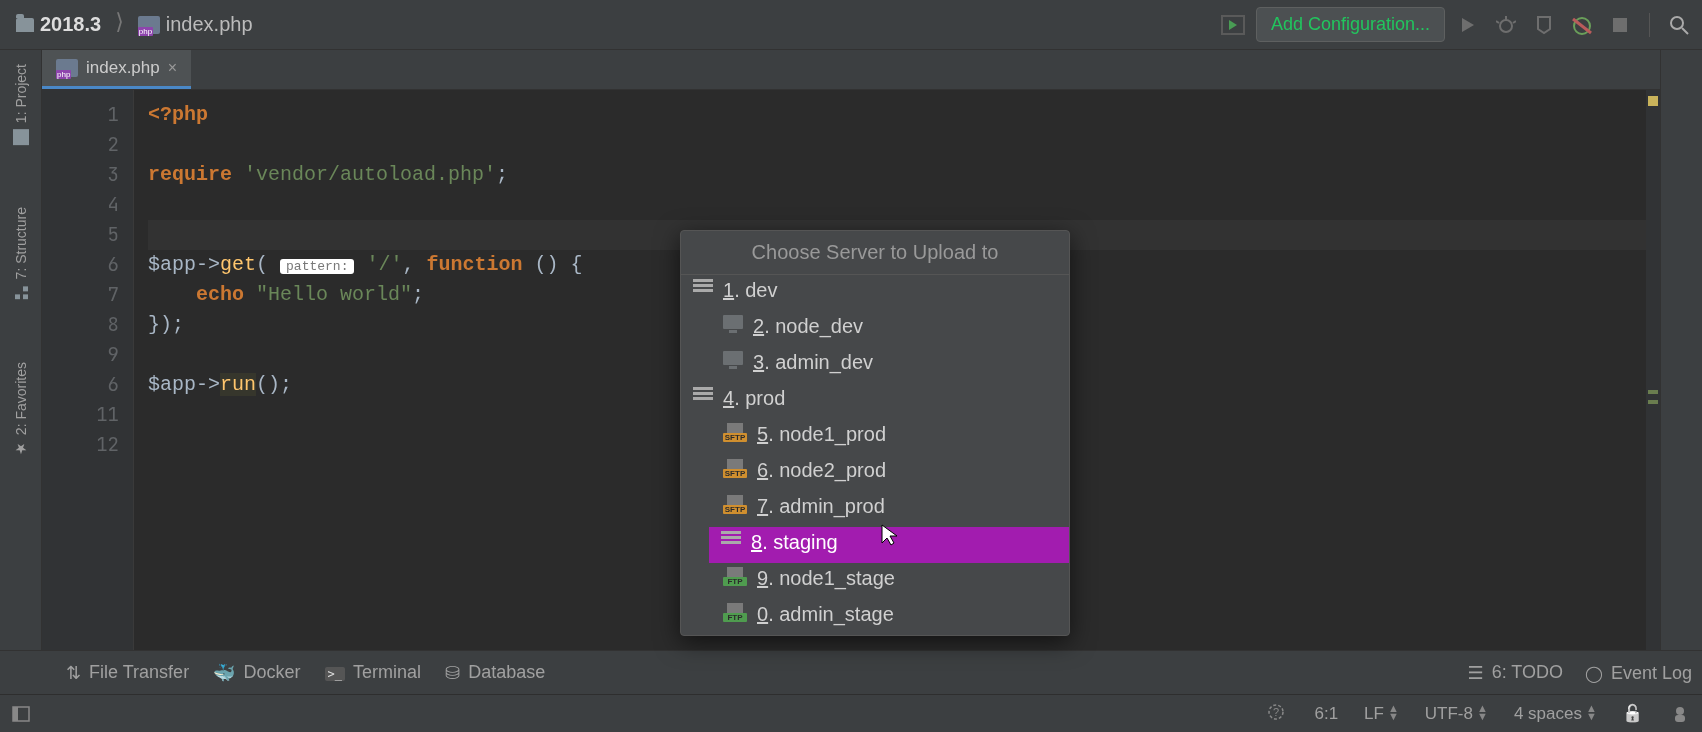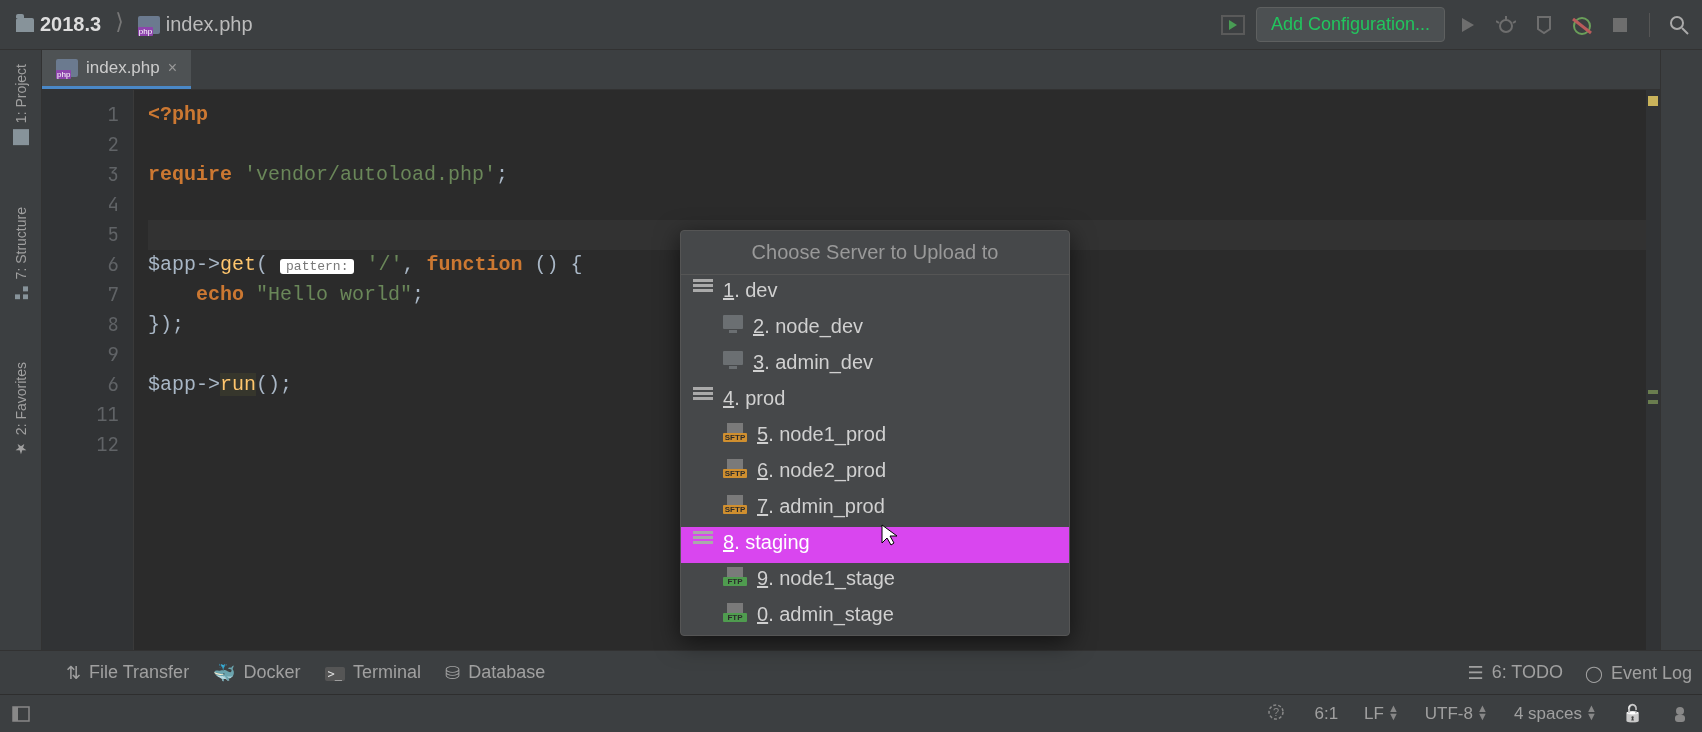--- a/index.html
+++ b/index.html
@@ -82,21 +82,21 @@
 
 
 .popup {
   position:absolute; left:680px; top:230px; width:390px;
   background:#46484a; border:1px solid #555; box-shadow:0 6px 24px rgba(0,0,0,0.6);
   z-index:100; font-size:20px; border-radius:4px; overflow:hidden;
 }
 .popup-title { padding:10px 16px; color:#999; text-align:center; border-bottom:1px solid #555; font-size:20px;}
 .popup-item { display:flex; gap:10px; padding:4px 12px; color:#d0d0d0; cursor:pointer; height:36px;}
 .popup-item.indent1 { padding-left:42px; }
-.popup-item.selected { background:#d946ef; color:#fff; }
+.popup-item.selected { background:#a21caf; color:#fff;margin-left:28px; }
 .popup-item .srv-icon { width:20px; height:14px; display:inline-flex; flex-direction:column; gap:2px;}
 .srv-icon span { height:3px; background:#aaa; }
 .sftp-badge { font-size:8px; background:#d08f2f; color:#2b2b2b; padding:0 1px; font-weight:bold; width:24px; text-align:center; border-radius:1px; }
 .ftp-badge { font-size:8px; background:#4f9c4f; color:#2b2b2b; padding:0 1px; font-weight:bold; width:24px; text-align:center; border-radius:1px; }
 .host-icon { width:20px; height:14px; background:#6b6f72; border-radius:1px; position:relative;}
 .host-icon::after { content:''; position:absolute; bottom:-4px; left:6px; width:8px; height:3px; background:#6b6f72;}
 
 
 .cursor-img { position:absolute; left:880px; top:523px; z-index:200; font-size:22px; color:#fff; text-shadow:0 0 2px #000;}
 

